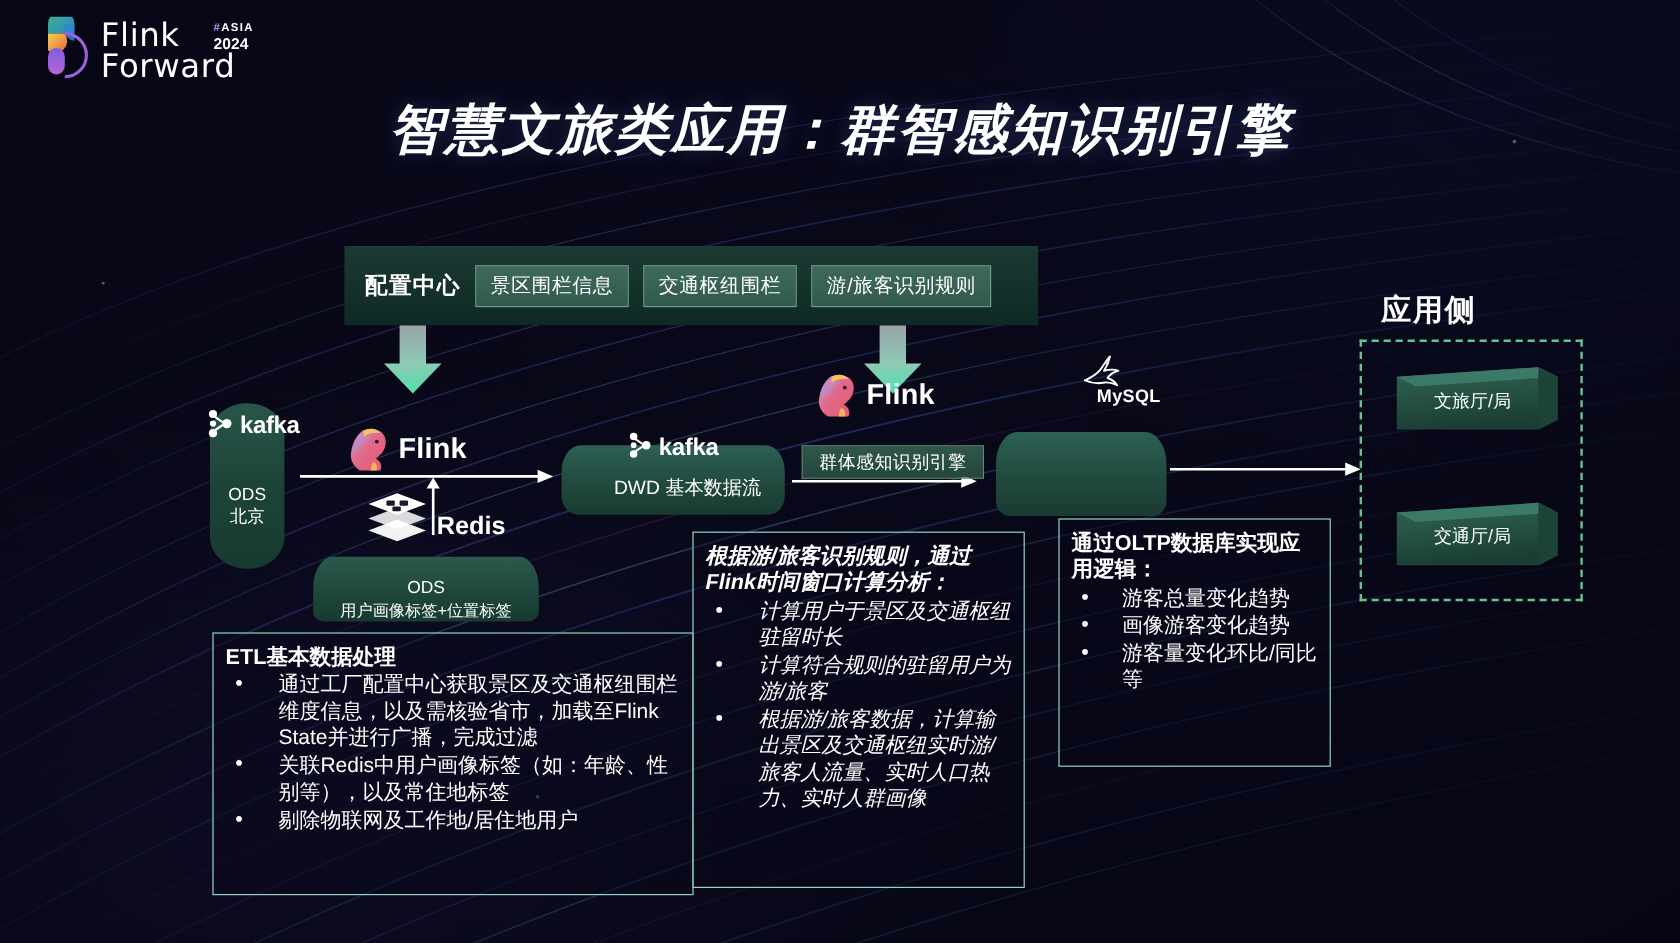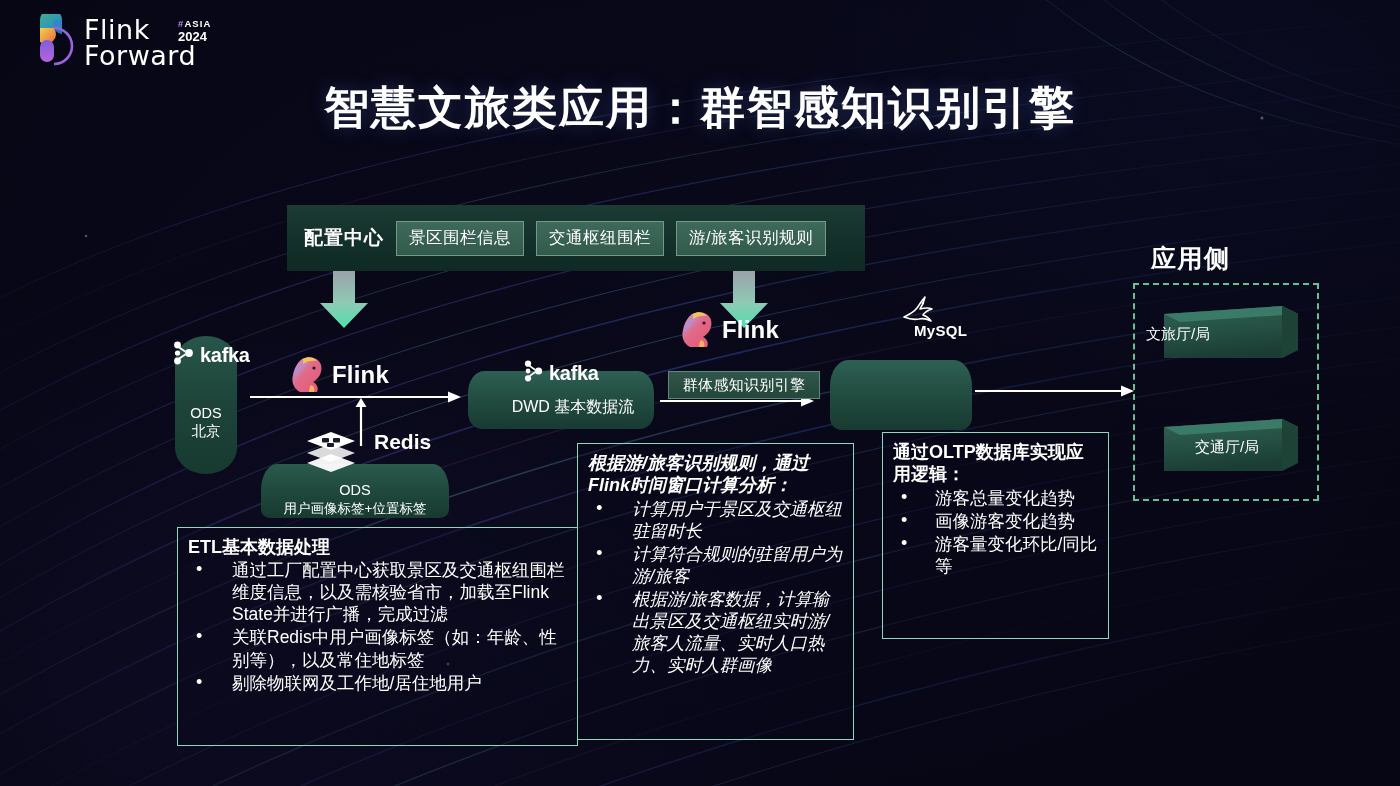--- a/index.html
+++ b/index.html
@@ -52,20 +52,21 @@
 
   
   .title {
     position: absolute; left: 0; top: 78px; width: 1400px;
     text-align: center;
     color: #ffffff;
     font-size: 45px;
     font-weight: bold;
     letter-spacing: 2px;
     text-shadow: 0 0 18px rgba(120,150,255,0.25);
+    font-style: italic;
   }
 
   
   .config-center {
     position: absolute; left: 287px; top: 205px; width: 578px; height: 66px;
     background: linear-gradient(180deg, #1b3b33 0%, #14302a 55%, #0f2a24 100%);
     display: flex; align-items: center; padding-left: 17px; gap: 12px;
   }
   .cc-title { color: #ffffff; font-size: 19px; font-weight: bold; letter-spacing: 1px; }
   .cc-tag {
@@ -97,21 +98,21 @@
     position: absolute; left: 175px; top: 404px; width: 62px;
     color: #ffffff; font-size: 14.5px; text-align: center; line-height: 1.25;
   }
 
   
   .flink-grp { position: absolute; display: flex; align-items: center; gap: 6px; }
   .flink-word { color: #ffffff; font-size: 24px; font-weight: bold; letter-spacing: 0.2px; }
   .squirrel { width: 38px; height: 40px; flex: none; }
 
   
-  .redis-grp { position: absolute; left: 305px; top: 430px; display: flex; align-items: flex-start; gap: 17px; }
+  .redis-grp { position: absolute; left: 305px; top: 409px; display: flex; align-items: flex-end; gap: 7px; }
   .redis-word { color: #ffffff; font-size: 21px; font-weight: bold; }
   .redis-icon { width: 52px; height: 42px; flex: none; }
   .ods-redis {
     left: 261px; top: 464px; width: 188px; height: 54px;
     border-radius: 16px 16px 10px 10px / 26px 26px 8px 8px;
     background: linear-gradient(180deg, #2a5a4c 0%, #1f473b 55%, #173a30 100%);
   }
   .ods-redis-text {
     position: absolute; left: 261px; top: 481px; width: 188px;
     color: #ffffff; text-align: center; line-height: 1.3;
@@ -475,21 +476,21 @@
         <stop offset="0%" stop-color="#2f6354"></stop>
             <stop offset="55%" stop-color="#255044"></stop>
             <stop offset="100%" stop-color="#1b3d34"></stop>
       </linearGradient>
         </defs>
       <path d="M12,14 L130,6 L146,14 L146,50 L130,58 L12,58 Z" fill="url(#cubeG)"></path>
       <path d="M12,14 L130,6 L146,14 L28,22 Z" fill="#3a7a66"></path>
       <path d="M130,6 L146,14 L146,50 L130,58 Z" fill="#1d4236"></path>
     </svg>
   </div>
-  <div class="cube-label" style="left:1108px; top:325px;">文旅厅/局</div>
+  <div class="cube-label" style="left:1157px; top:325px;">文旅厅/局</div>
 
   <div class="cube" style="left:1152px; top:413px;">
     <svg viewBox="0 0 150 62">
       <path d="M12,14 L130,6 L146,14 L146,50 L130,58 L12,58 Z" fill="url(#cubeG)"></path>
       <path d="M12,14 L130,6 L146,14 L28,22 Z" fill="#3a7a66"></path>
       <path d="M130,6 L146,14 L146,50 L130,58 Z" fill="#1d4236"></path>
     </svg>
   </div>
   <div class="cube-label" style="left:1157px; top:438px;">交通厅/局</div>
 

